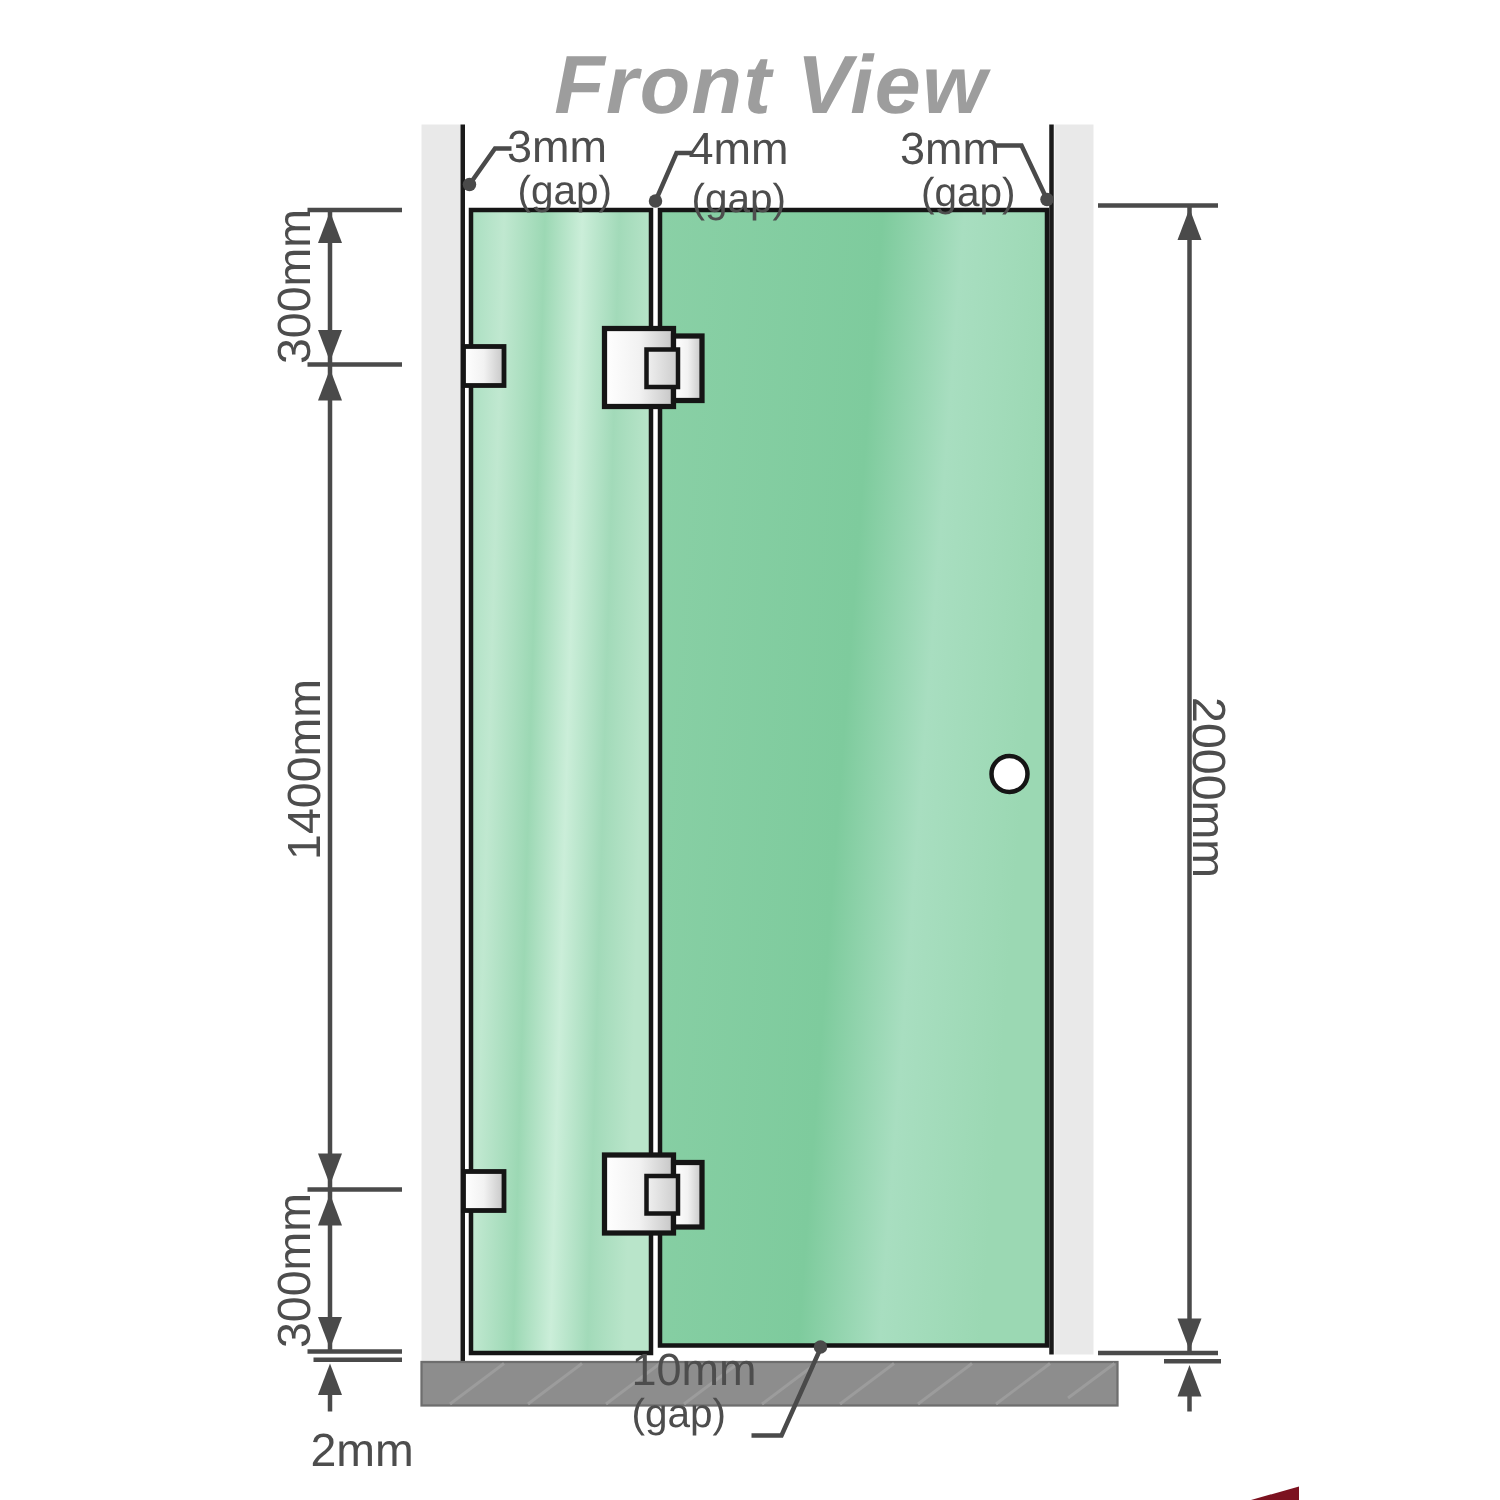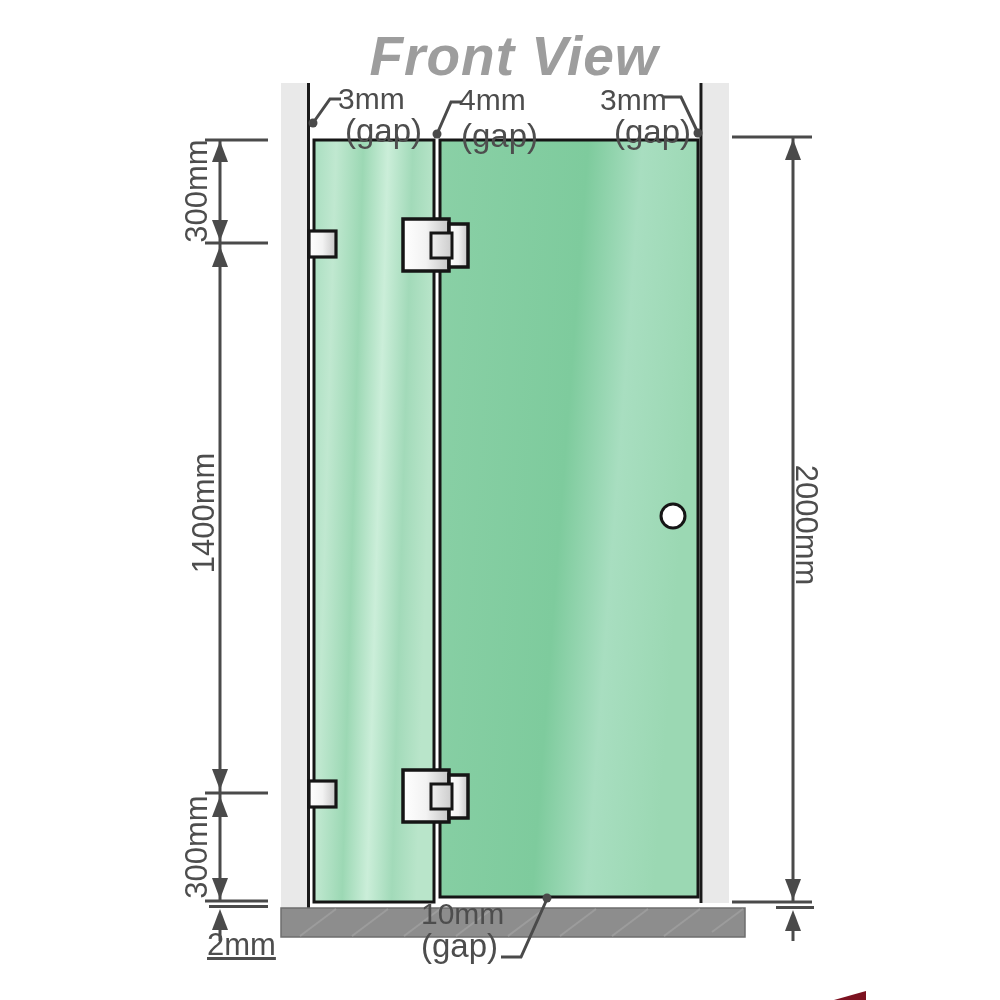--- a/index.html
+++ b/index.html
@@ -10,21 +10,21 @@
   .canvas svg{position:absolute;left:0;top:0;}
   .title{
     position:absolute;left:514px;top:24px;transform:translateX(-50%);
     font-size:55px;font-weight:bold;font-style:italic;color:#9d9d9d;
     letter-spacing:1px;white-space:nowrap;
   }
   .lbl{
     position:absolute;color:#4d4d4d;font-size:30px;line-height:1.0;
     white-space:nowrap;z-index:5;
   }
-  .gap-note{font-size:33px;line-height:1.0;}
+  .gap-note{font-size:27px;line-height:1.0;}
   .vccw{transform:translate(-50%,-50%) rotate(-90deg);}
   .vcw{transform:translate(-50%,-50%) rotate(90deg);}
 </style>
 </head>
 <body>
 
 <div class="canvas">
 
   <svg width="1000" height="1000" viewBox="0 0 1000 1000">
     <defs>
@@ -158,15 +158,15 @@
   <div class="lbl" style="left:421px;top:899px;">
     <div>10mm</div>
     <div class="gap-note">(gap)</div>
   </div>
 
   <div class="lbl vccw" style="left:196px;top:191px;font-size:31px;">300mm</div>
   <div class="lbl vccw" style="left:203px;top:513px;font-size:31px;">1400mm</div>
   <div class="lbl vccw" style="left:196px;top:847px;font-size:31px;">300mm</div>
   <div class="lbl vcw" style="left:806px;top:525px;font-size:31px;">2000mm</div>
 
-  <div class="lbl" style="left:207px;top:929px;font-size:31px;text-decoration:underline;">2mm</div>
+  <div class="lbl" style="left:207px;top:951px;font-size:31px;">2mm</div>
 
 </div>
 
 </body></html>

